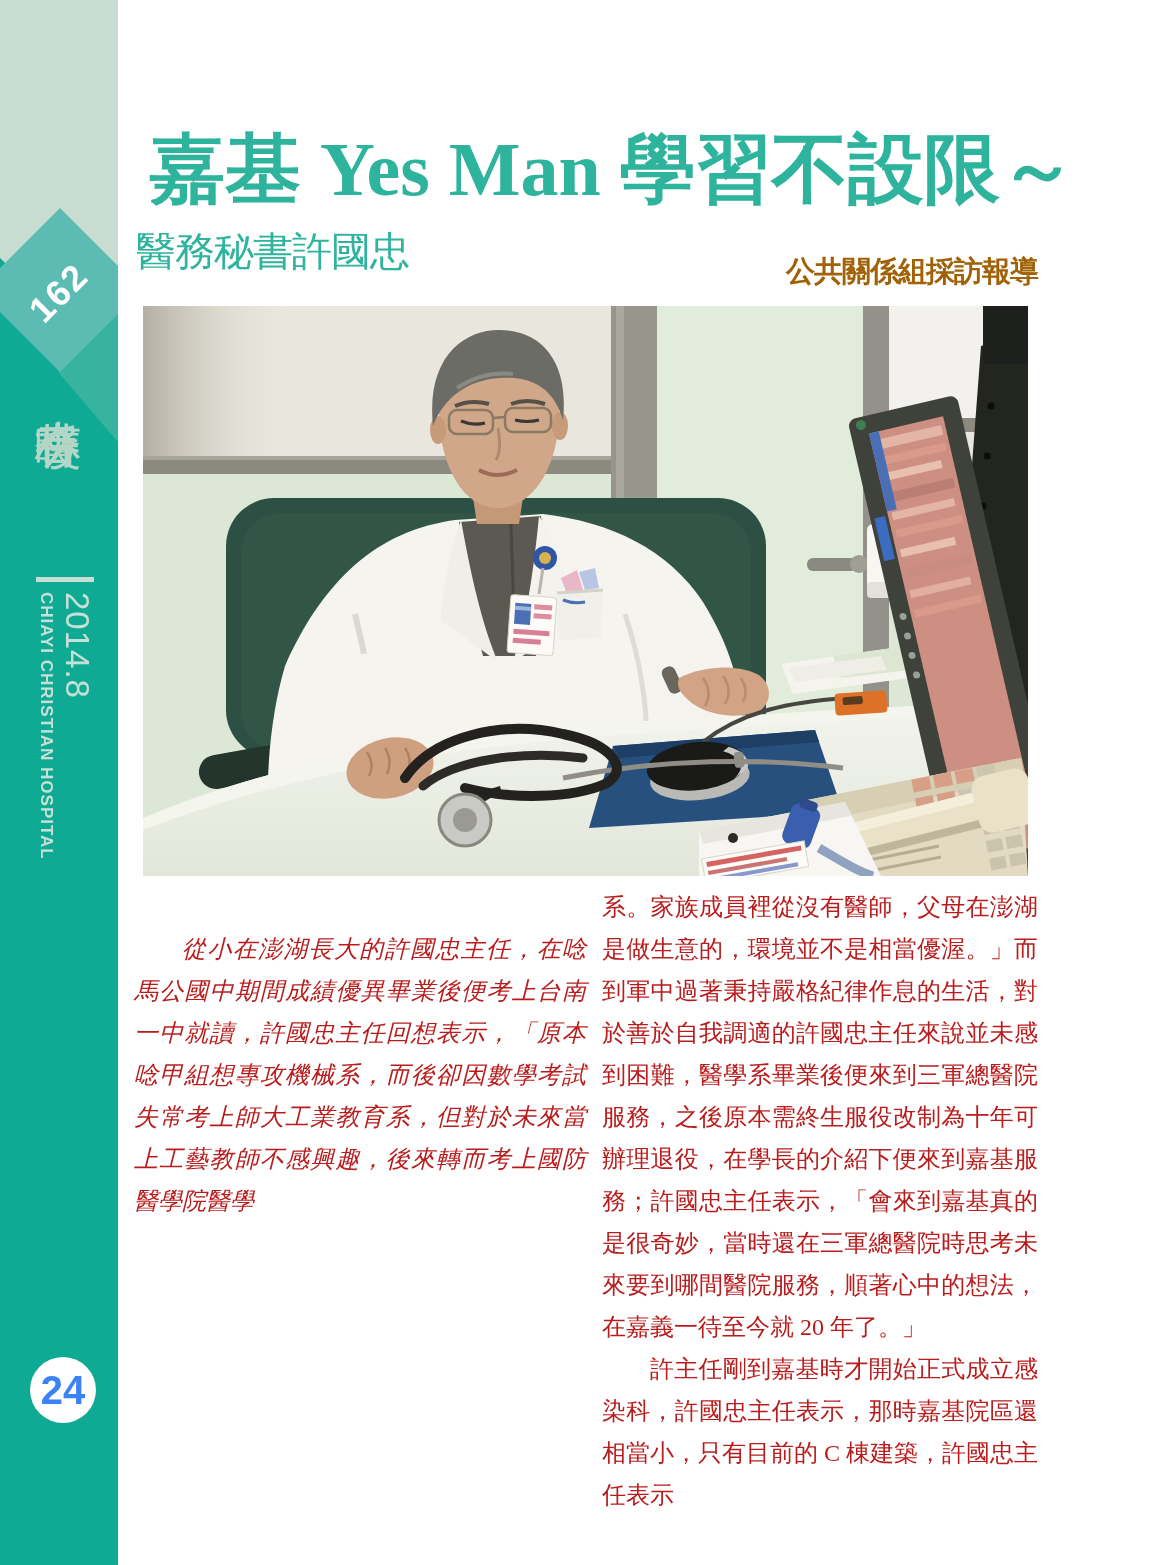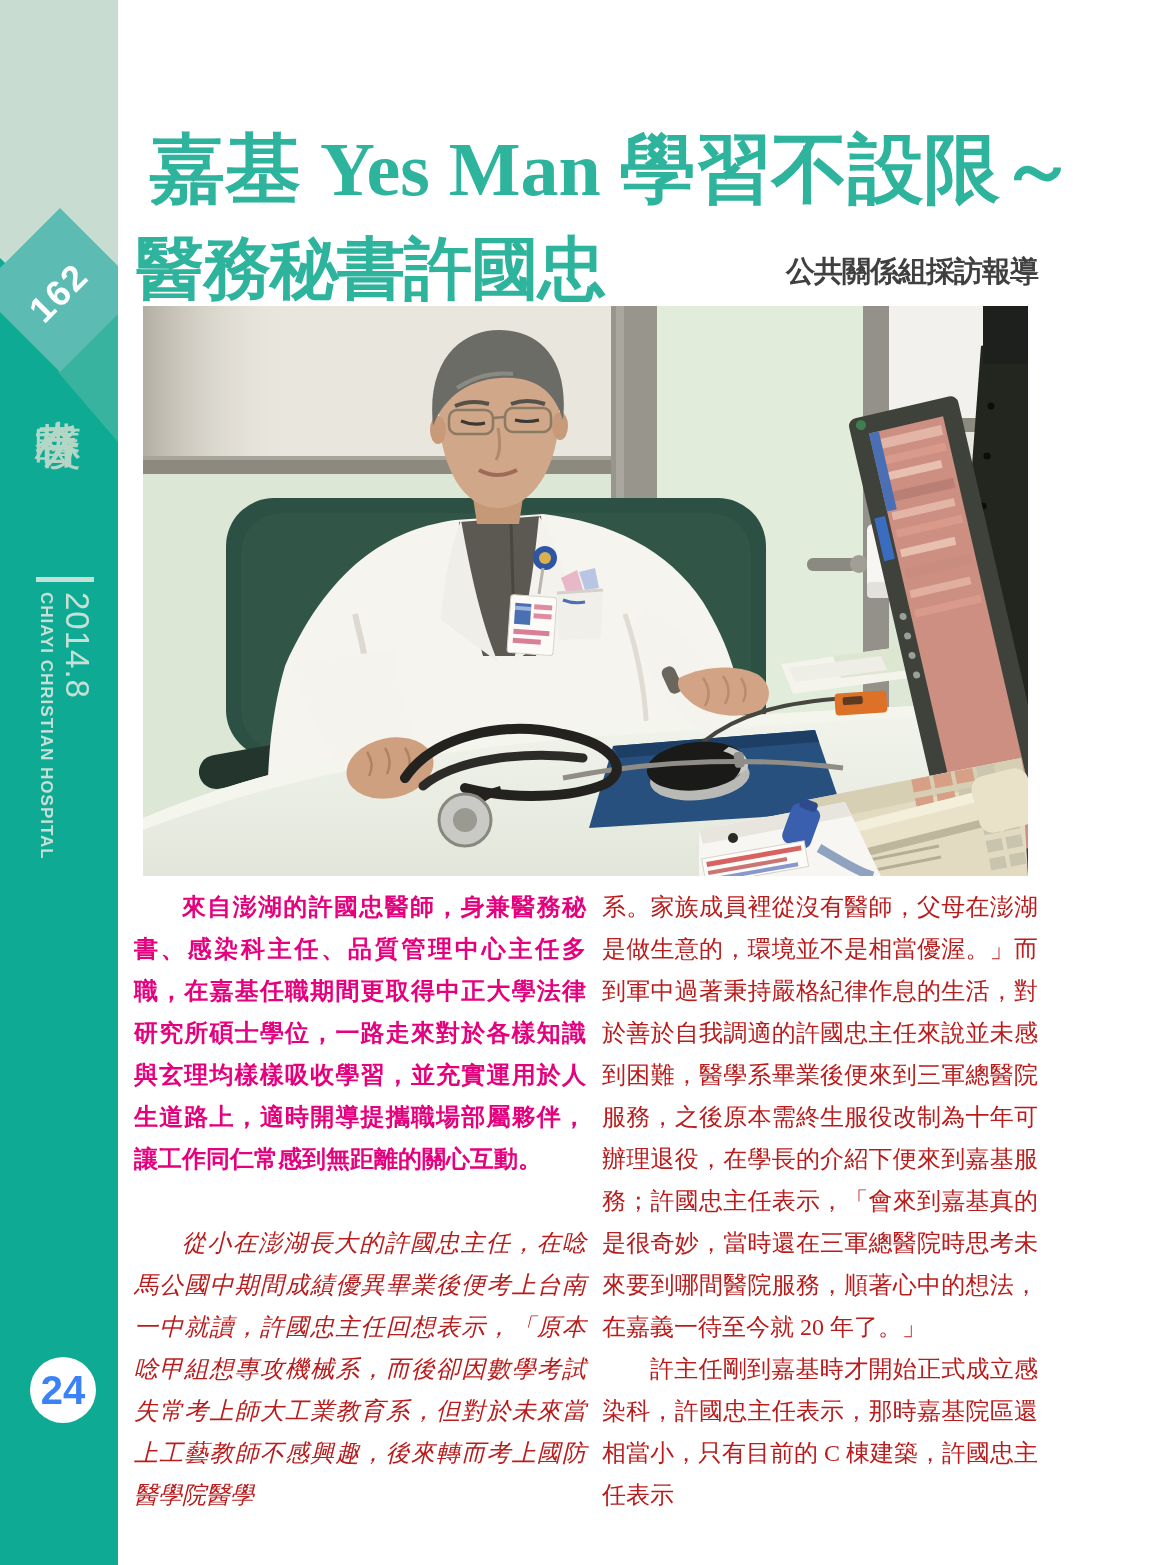--- a/index.html
+++ b/index.html
@@ -25,23 +25,23 @@
             font-family:"Liberation Sans",sans-serif;}
   .sb-spine .yr{font-size:33px;line-height:1.05;letter-spacing:1px;}
   .sb-spine .hosp{font-size:17px;font-weight:bold;letter-spacing:1px;margin-top:3px;}
   .sb-pagenum{position:absolute;left:30px;top:1357px;width:66px;height:66px;border-radius:50%;
               background:#fff;display:flex;align-items:center;justify-content:center;
               color:#3b82f6;font:bold 40px "Liberation Sans",sans-serif;}
 
   
   .title1{position:absolute;left:149px;top:130px;font-size:76px;font-weight:bold;color:#2eb39d;
           line-height:1.05;letter-spacing:0;}
-  .title2{position:absolute;left:136px;top:224px;font-size:68px;font-weight:bold;color:#2eb39d;
+  .title2{position:absolute;left:136px;top:224px;font-size:40px;font-weight:normal;color:#2eb39d;
           letter-spacing:-1px;}
-  .byline{position:absolute;right:114px;top:252px;font-size:29px;font-weight:bold;color:#404040;
+  .byline{position:absolute;right:114px;top:252px;font-size:29px;font-weight:bold;color:#a16207;
           letter-spacing:-1px;}
 
   
   .photo-wrap{position:absolute;left:143px;top:306px;width:885px;height:570px;overflow:hidden;
               background:#e9e6dd;}
   .photo-wrap svg{display:block;}
 
   
   .article{position:absolute;left:134px;top:886px;width:904px;display:flex;gap:16px;}
   .col{width:452px;}
@@ -310,21 +310,20 @@
           <rect x="564" y="548" width="96" height="5" fill="#cc3b3b" opacity="0.8"></rect>
           <rect x="564" y="557" width="80" height="4" fill="#b33b3b" opacity="0.7"></rect>
           <rect x="564" y="564" width="90" height="4" fill="#3b55b3" opacity="0.6"></rect>
         </g>
       </g>
     </svg>
   </div>
 
   <div class="article">
     <div class="col">
-      <p class="lead">來自澎湖的許國忠醫師，身兼醫務秘書、感染科主任、品質管理中心主任多職，在嘉基任職期間更取得中正大學法律研究所碩士學位，一路走來對於各樣知識與玄理均樣樣吸收學習，並充實運用於人生道路上，適時開導提攜職場部屬夥伴，讓工作同仁常感到無距離的關心互動。</p>
       <p class="indent gap">從小在澎湖長大的許國忠主任，在唸馬公國中期間成績優異畢業後便考上台南一中就讀，許國忠主任回想表示，「原本唸甲組想專攻機械系，而後卻因數學考試失常考上師大工業教育系，但對於未來當上工藝教師不感興趣，後來轉而考上國防醫學院醫學</p>
     </div>
     <div class="col right">
       <p>系。家族成員裡從沒有醫師，父母在澎湖是做生意的，環境並不是相當優渥。」而到軍中過著秉持嚴格紀律作息的生活，對於善於自我調適的許國忠主任來說並未感到困難，醫學系畢業後便來到三軍總醫院服務，之後原本需終生服役改制為十年可辦理退役，在學長的介紹下便來到嘉基服務；許國忠主任表示，「會來到嘉基真的是很奇妙，當時還在三軍總醫院時思考未來要到哪間醫院服務，順著心中的想法，在嘉義一待至今就 20 年了。」</p>
       <p class="indent">許主任剛到嘉基時才開始正式成立感染科，許國忠主任表示，那時嘉基院區還相當小，只有目前的 C 棟建築，許國忠主任表示</p>
     </div>
   </div>
 
 </div>
 

